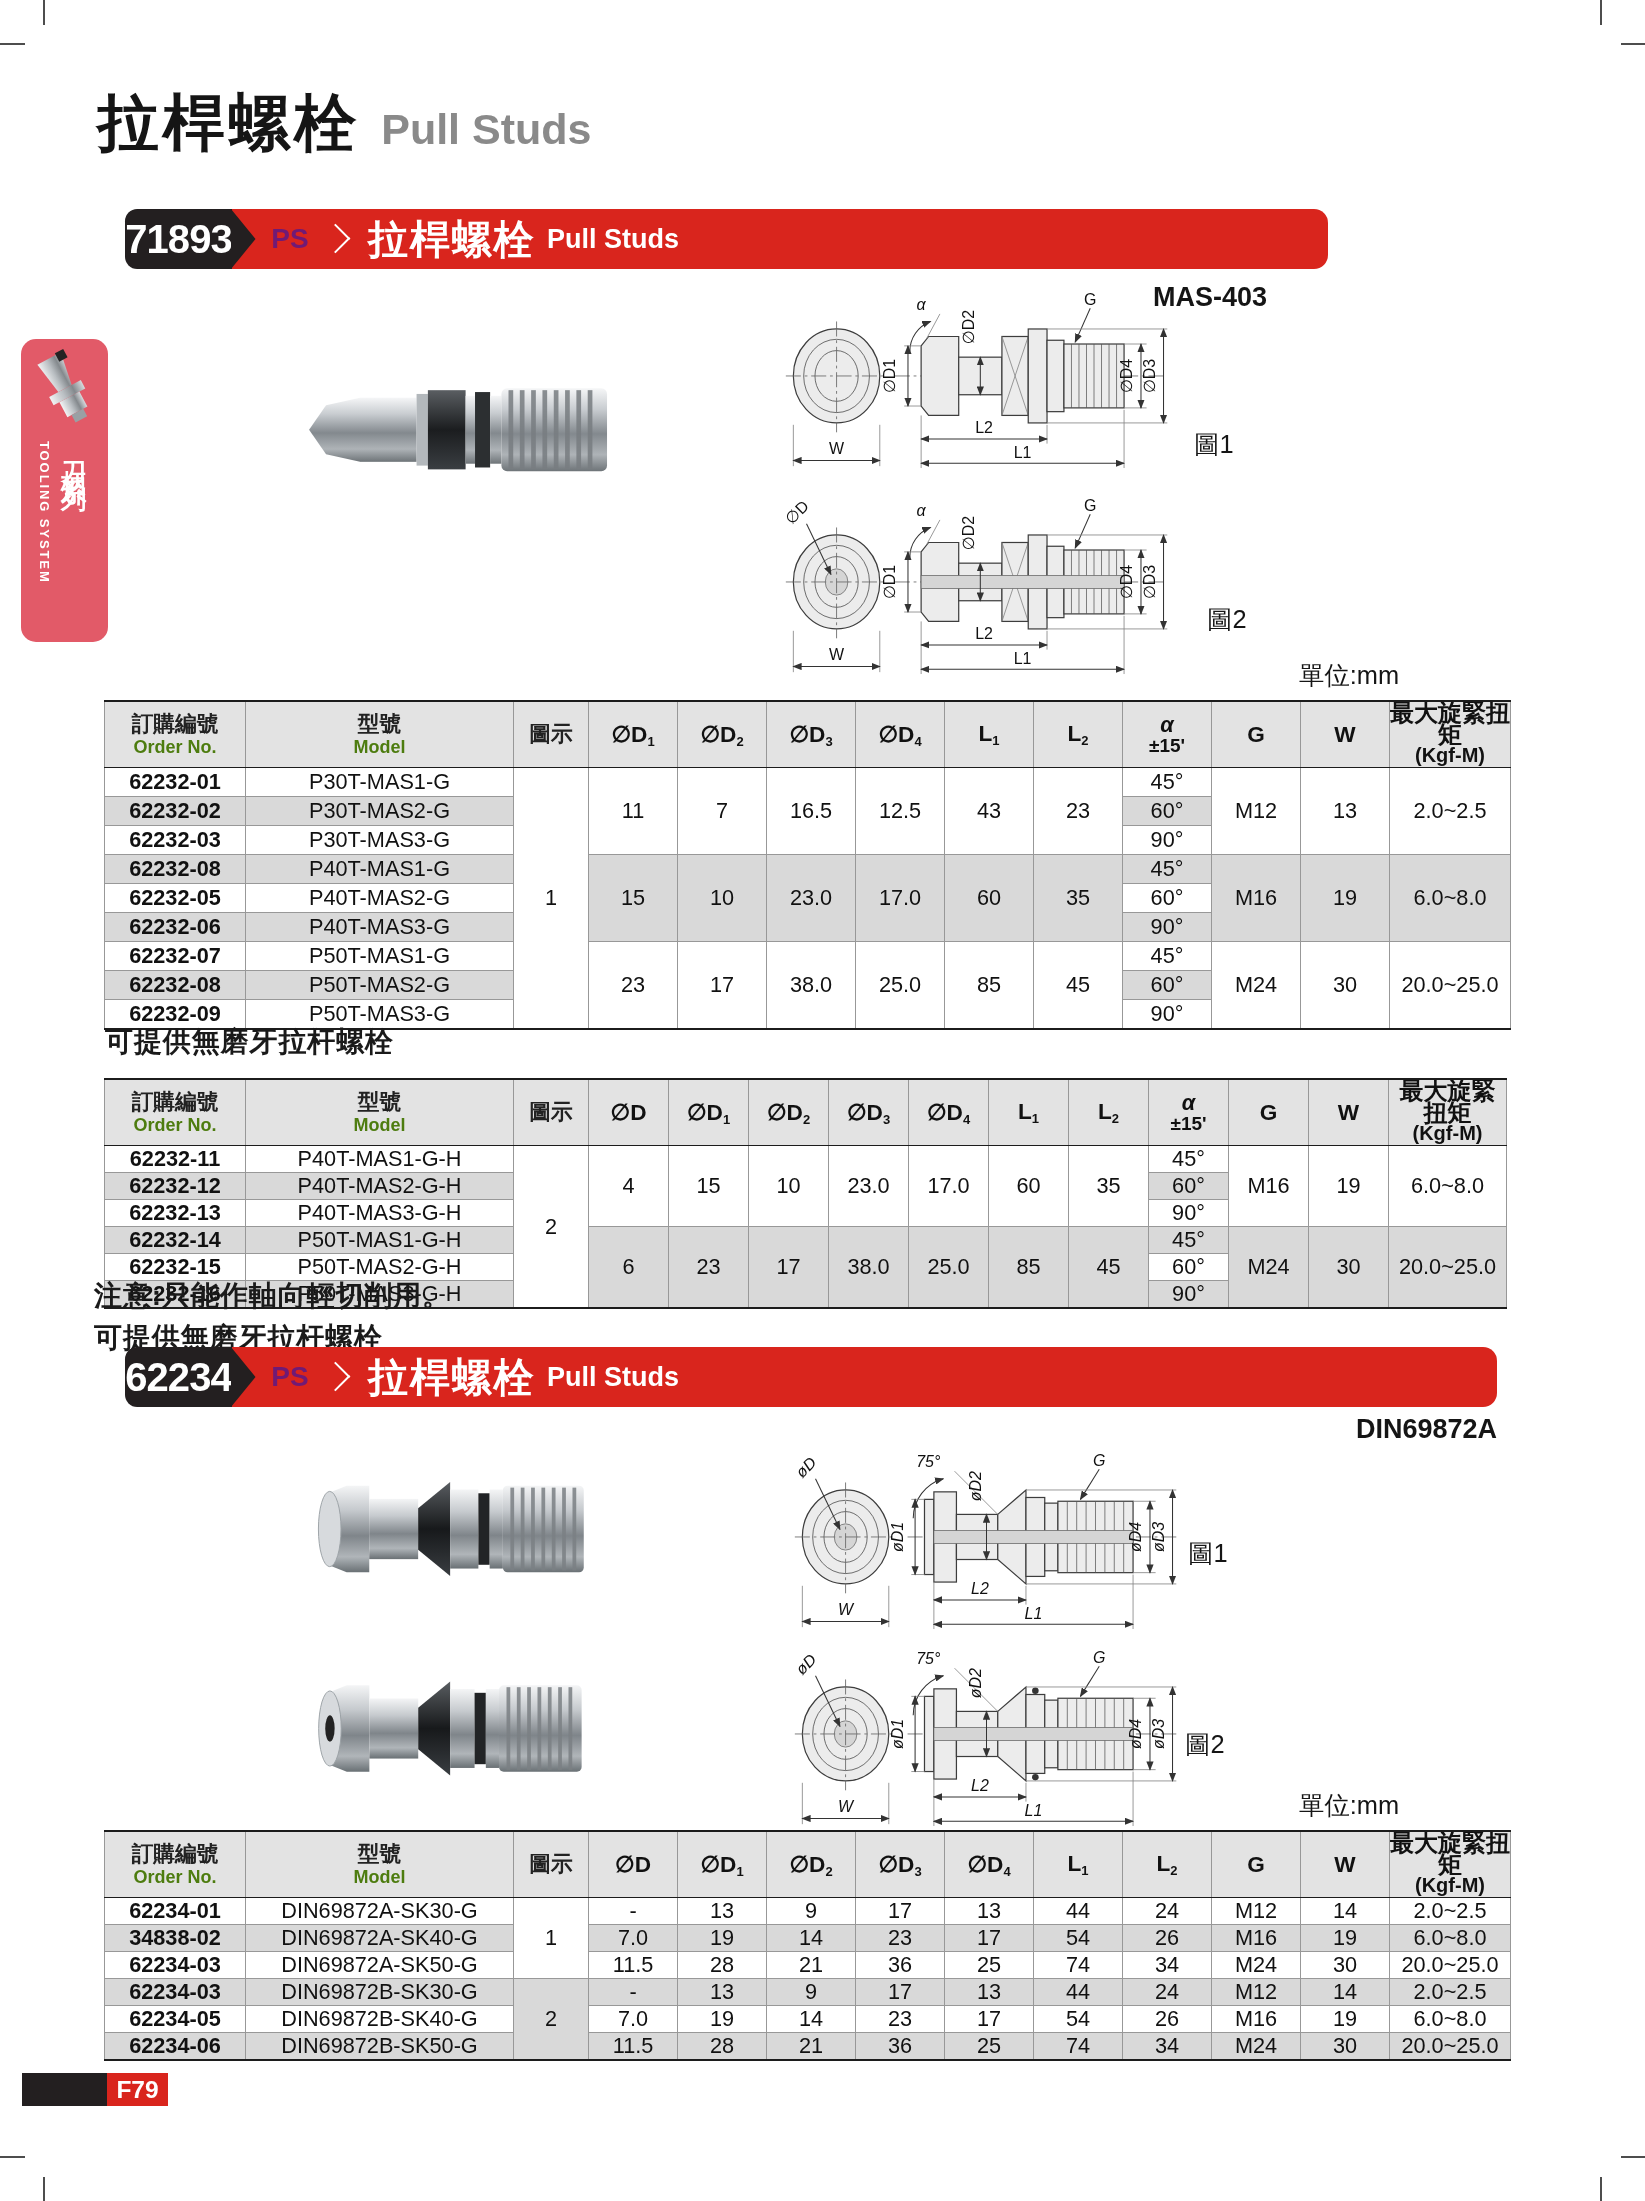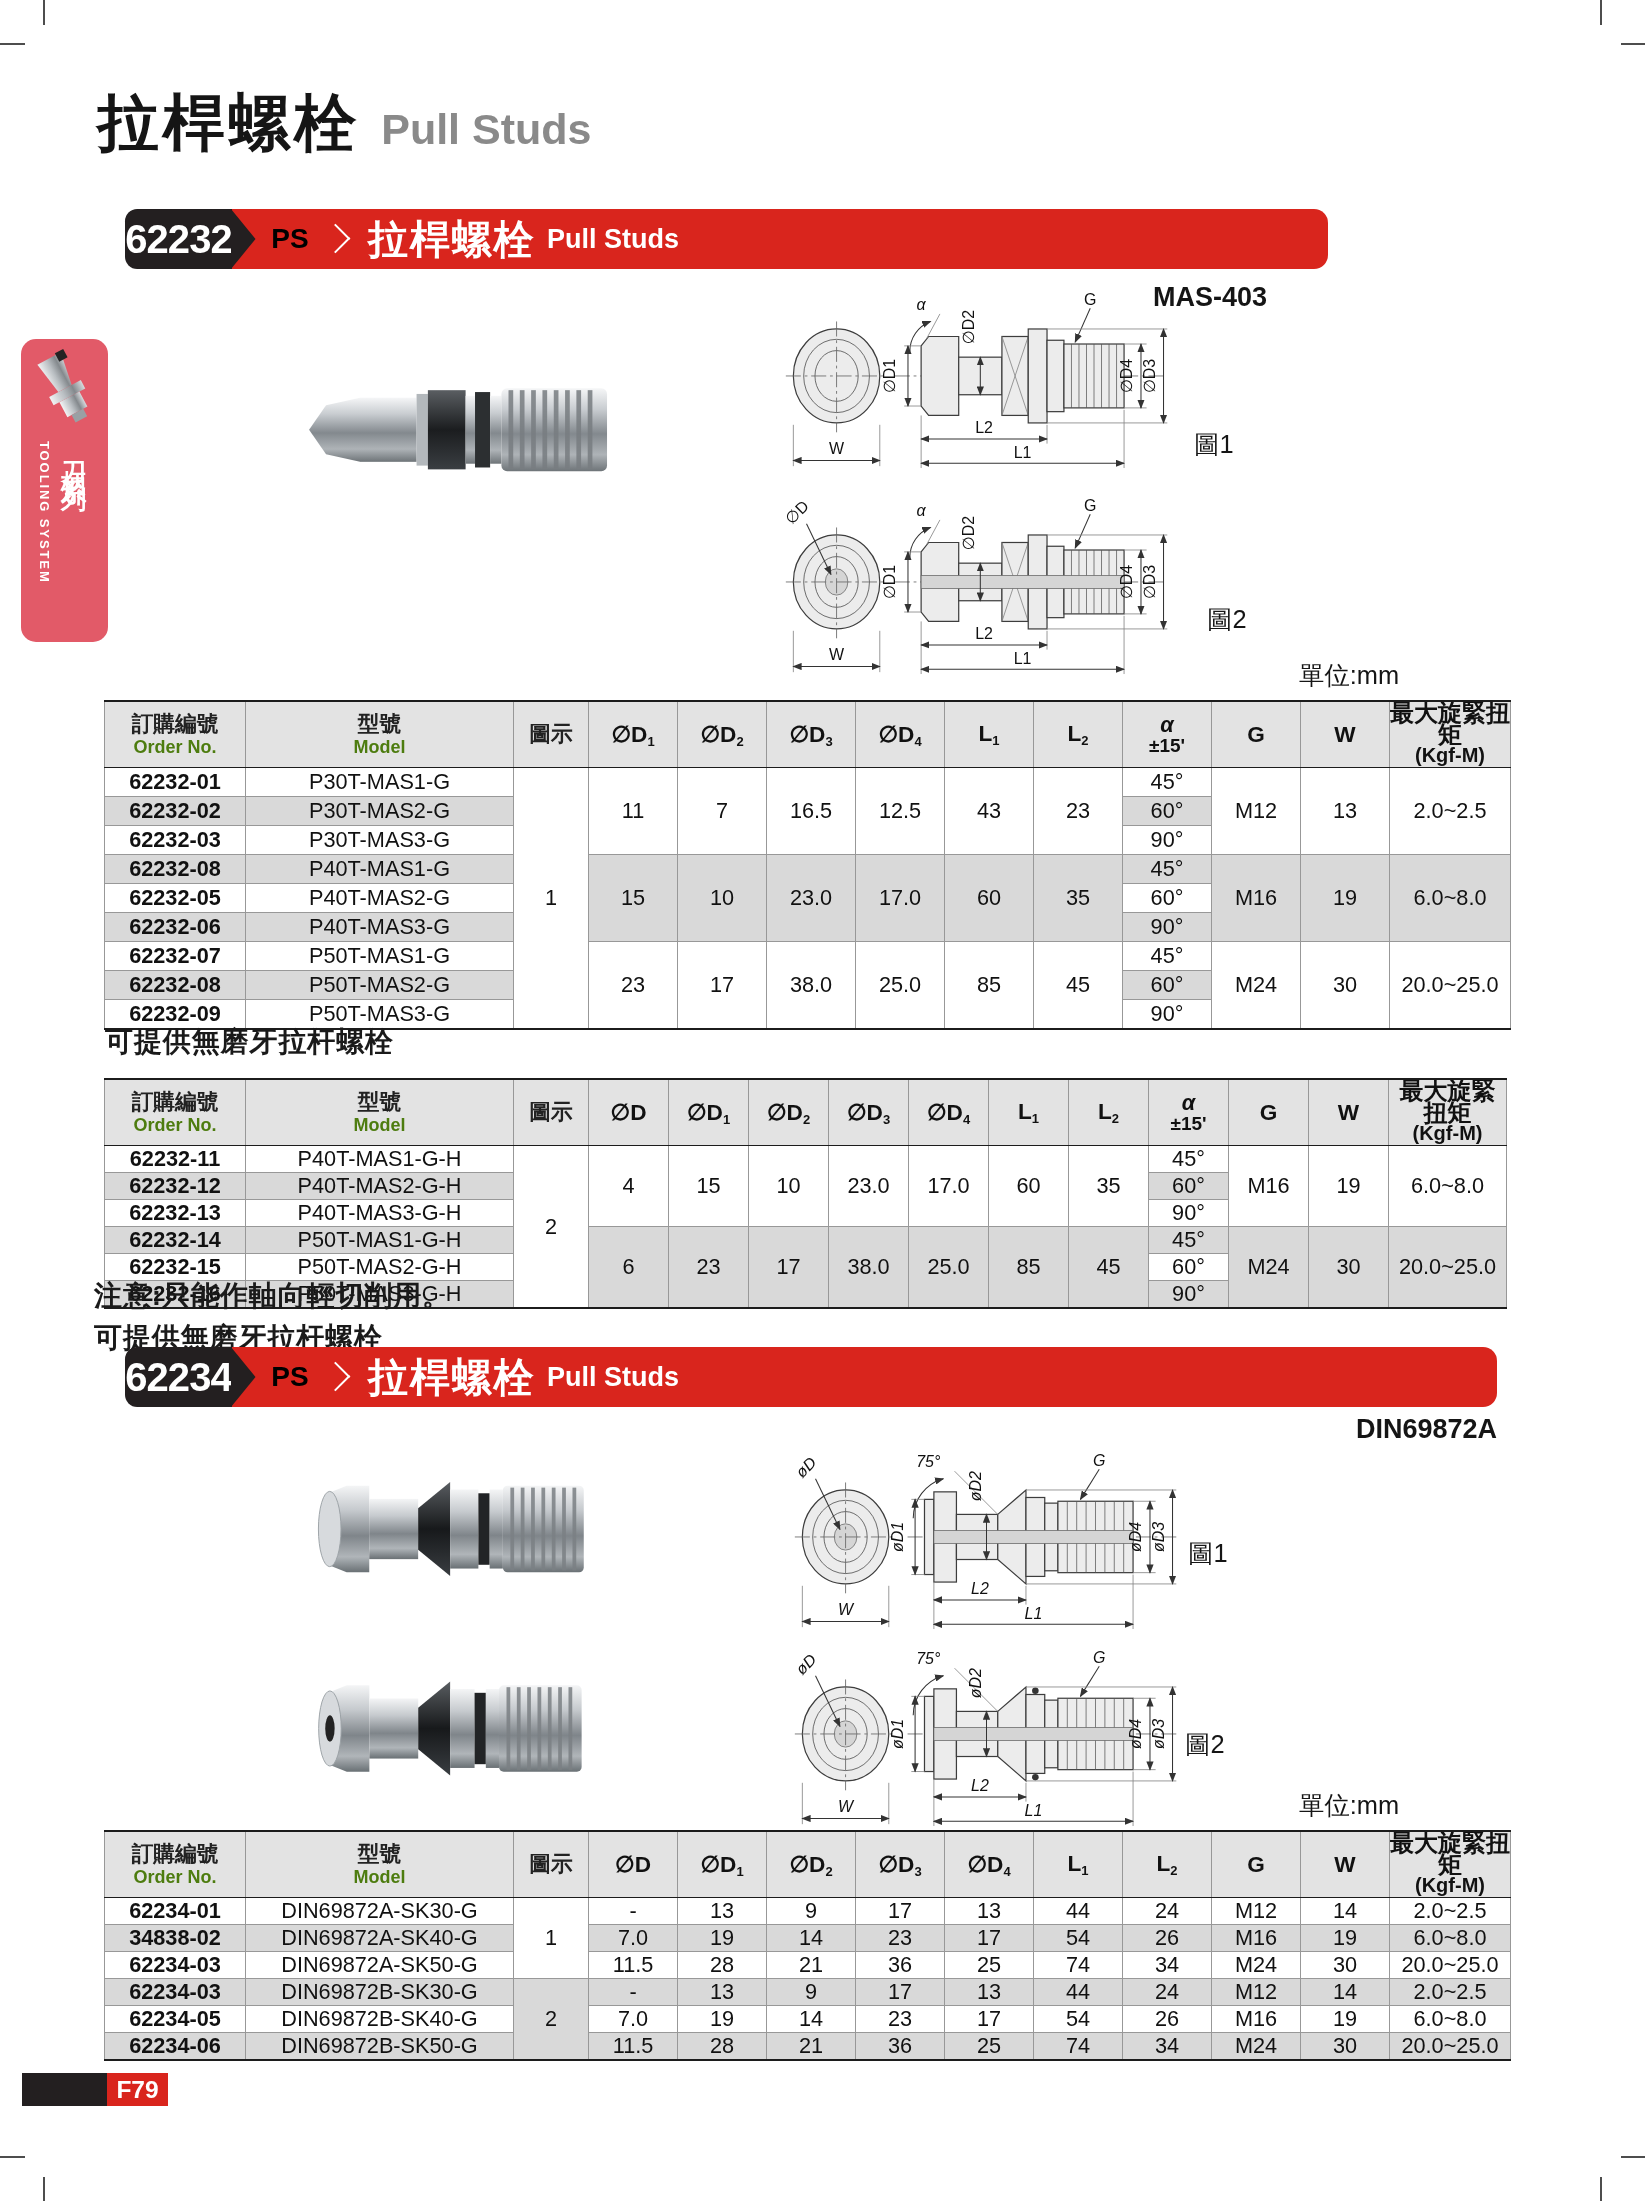--- a/index.html
+++ b/index.html
@@ -24,21 +24,21 @@
 
   
   .ban{height:60px}
   .ban .red{position:absolute;left:99px;top:0;height:60px;background:#d9251d;border-radius:0 14px 14px 0}
   .ban .blk{position:absolute;left:0;top:0;width:107px;height:60px;background:#231f20;
             border-radius:12.2px 0 0 12.2px;display:flex;align-items:center;justify-content:center}
   .ban .pt{position:absolute;left:106px;top:0;width:24.5px;height:60px;background:#231f20;
            clip-path:polygon(0 0,100% 50%,0 100%)}
   .ban .code{font-size:40px;font-weight:bold;color:#fff;letter-spacing:-0.9px}
   .ban .ps{position:absolute;left:132px;top:0;height:60px;width:66px;display:flex;align-items:center;
-           justify-content:center;font-size:28px;font-weight:bold;color:#000000}
+           justify-content:center;font-size:28px;font-weight:bold;color:#701a75}
   .ban .chev{position:absolute;left:200px;top:19px;width:21px;height:21px;border-top:2.8px solid #fff;
              border-right:2.8px solid #fff;transform:rotate(45deg)}
   .ban .st{position:absolute;left:243px;top:0;height:60px;display:flex;align-items:center}
   .stz{font-size:40px;font-weight:bold;color:#fff;letter-spacing:1.9px}
   .ste{font-size:27px;font-weight:bold;color:#fff;margin-left:11.3px}
 
   .std{font-size:27px;font-weight:bold;text-align:right;color:#151515}
   .unit{font-size:25.4px;color:#151515}
   .note{font-size:28px;color:#1a1a1a;letter-spacing:0.9px;font-weight:bold}
   .figlab{font-size:25.4px;color:#151515}
@@ -118,21 +118,21 @@
   </div>
 
   <div class="abs h1">
     <span class="h1z">拉桿螺栓</span>
     <span class="h1e">Pull Studs</span>
   </div>
 
   <div class="abs ban" style="left:125px;top:209px;width:1215px">
     <div class="red" style="width:1104px"></div>
     <div class="blk">
-      <span class="code">62232</span>
+      <span class="code">71893</span>
     </div>
     <div class="pt"></div>
     <div class="ps">PS</div>
     <span class="chev"></span>
     <div class="st">
       <span class="stz">拉桿螺栓</span>
       <span class="ste">Pull Studs</span>
     </div>
   </div>
 

